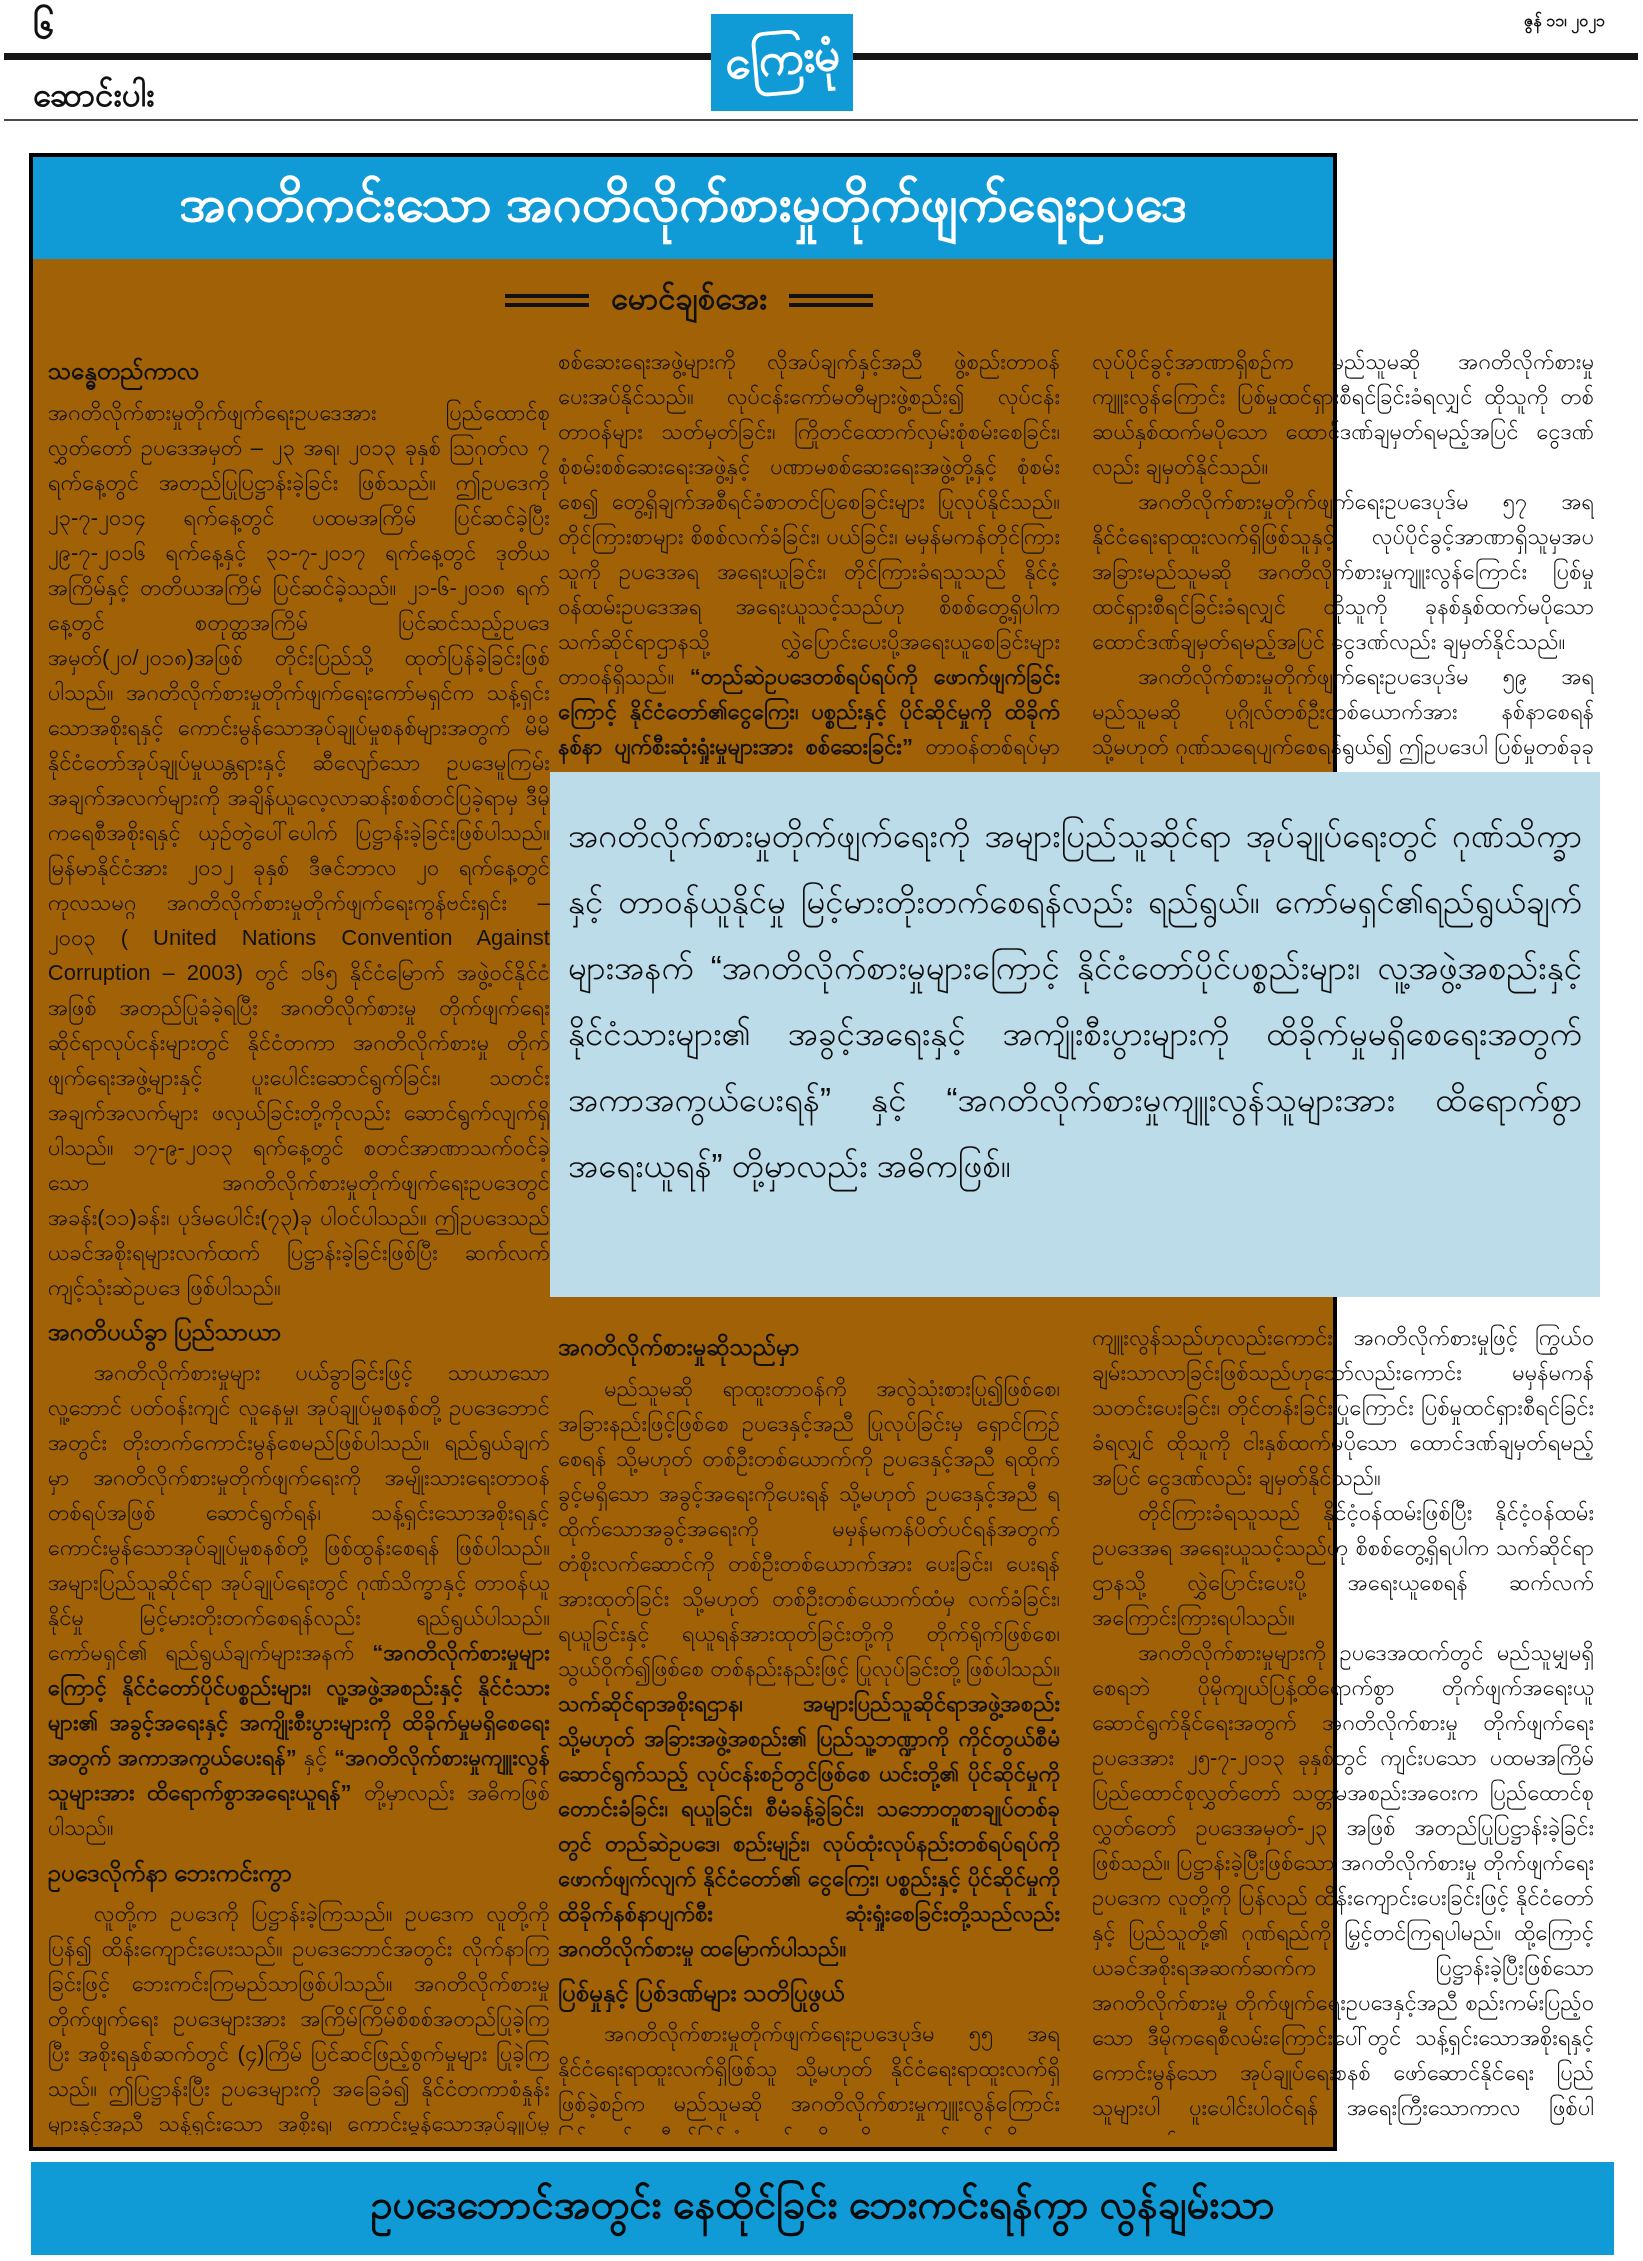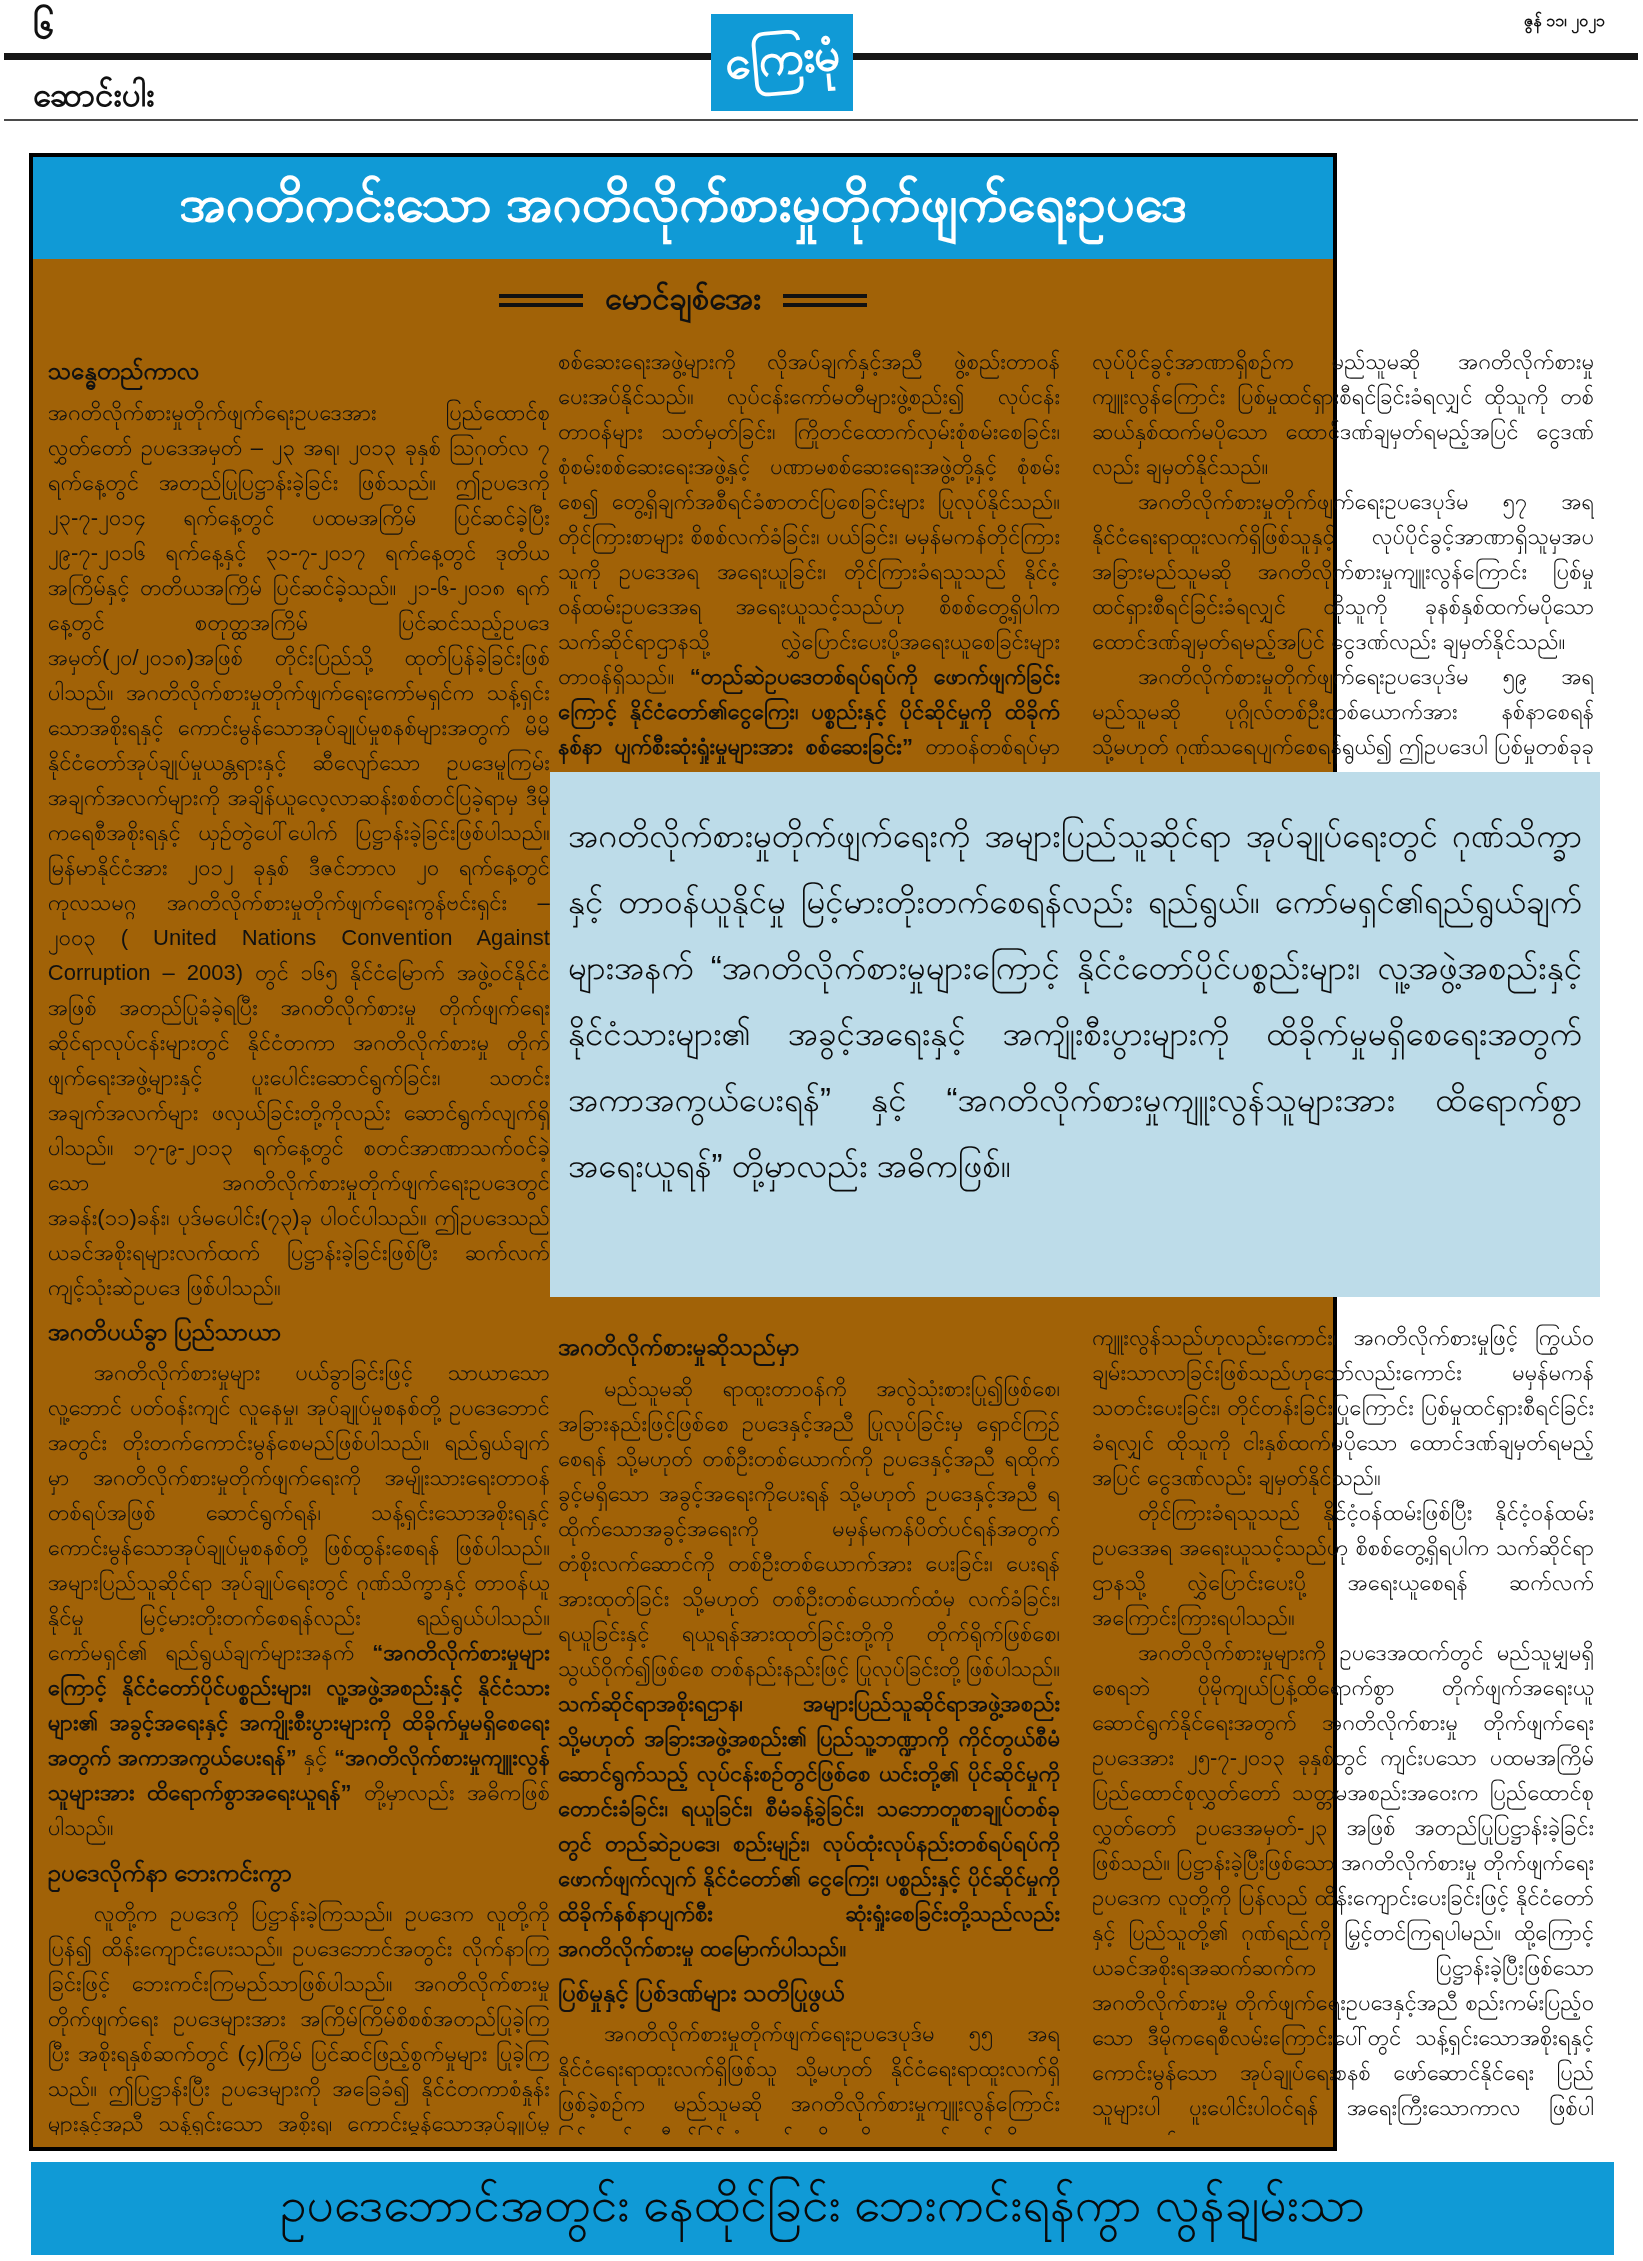--- a/index.html
+++ b/index.html
@@ -23,21 +23,21 @@
     position:absolute;left:29px;top:153px;width:1308px;height:1998px;
     border:4.7px solid #000;box-sizing:border-box;background:#a16207;
   }
   .titlebar{
     position:absolute;left:0;top:0;width:100%;height:102px;background:var(--brand,#109ad6);
     display:flex;align-items:center;justify-content:center;
   }
   .titlebar span{color:#fff;font-weight:bold;font-size:51px;white-space:nowrap;}
   .authorrow{
     position:absolute;left:0;top:102px;width:100%;height:83px;
-    display:flex;align-items:center;justify-content:center;gap:22px;
+    display:flex;align-items:center;justify-content:center;gap:22px;padding-left:6px;
   }
   .author{font-size:31px;font-weight:bold;}
   .dline{width:84px;height:12.7px;border-top:4.7px solid #111;border-bottom:4.7px solid #111;box-sizing:border-box;}
   
   .col{position:absolute;overflow:hidden;text-align:justify;}
   #col1      {left:14.8px;  top:187px;  width:502px; height:1791px;}
   #col2top   {left:525px; top:187px;  width:502px; height:422px;}
   #col3top   {left:1059px;top:187px;  width:502px; height:422px;}
   #col2bottom{left:525px; top:1163px; width:502px; height:815px;}
   #col3bottom{left:1059px;top:1163px; width:502px; height:815px;}
@@ -49,21 +49,21 @@
   .quotebox{
     position:absolute;left:517px;top:615px;width:1050px;height:525px;
     background:var(--quotebg,#bddce9);box-sizing:border-box;padding:31px 18px;overflow:hidden;
   }
   .quotebox p{margin:0;font-size:33px;line-height:66px;text-align:justify;color:#0b0b0b;}
   
   .footerbanner{
     position:absolute;left:31px;top:2162px;width:1583px;height:93px;background:var(--brand,#109ad6);
     display:flex;align-items:center;justify-content:center;
   }
-  .footerbanner span{color:#0a0a0a;font-weight:normal;font-size:48px;white-space:nowrap;}
+  .footerbanner span{color:#0a0a0a;font-weight:bold;font-size:40px;white-space:nowrap;}
 </style>
 </head>
 <body>
 
 <div class="page">
 
   <div class="pagenum">၆</div>
   <div class="pagedate">ဇွန် ၁၁၊ ၂၀၂၁</div>
   <div class="toprule"></div>
   <div class="logo">

